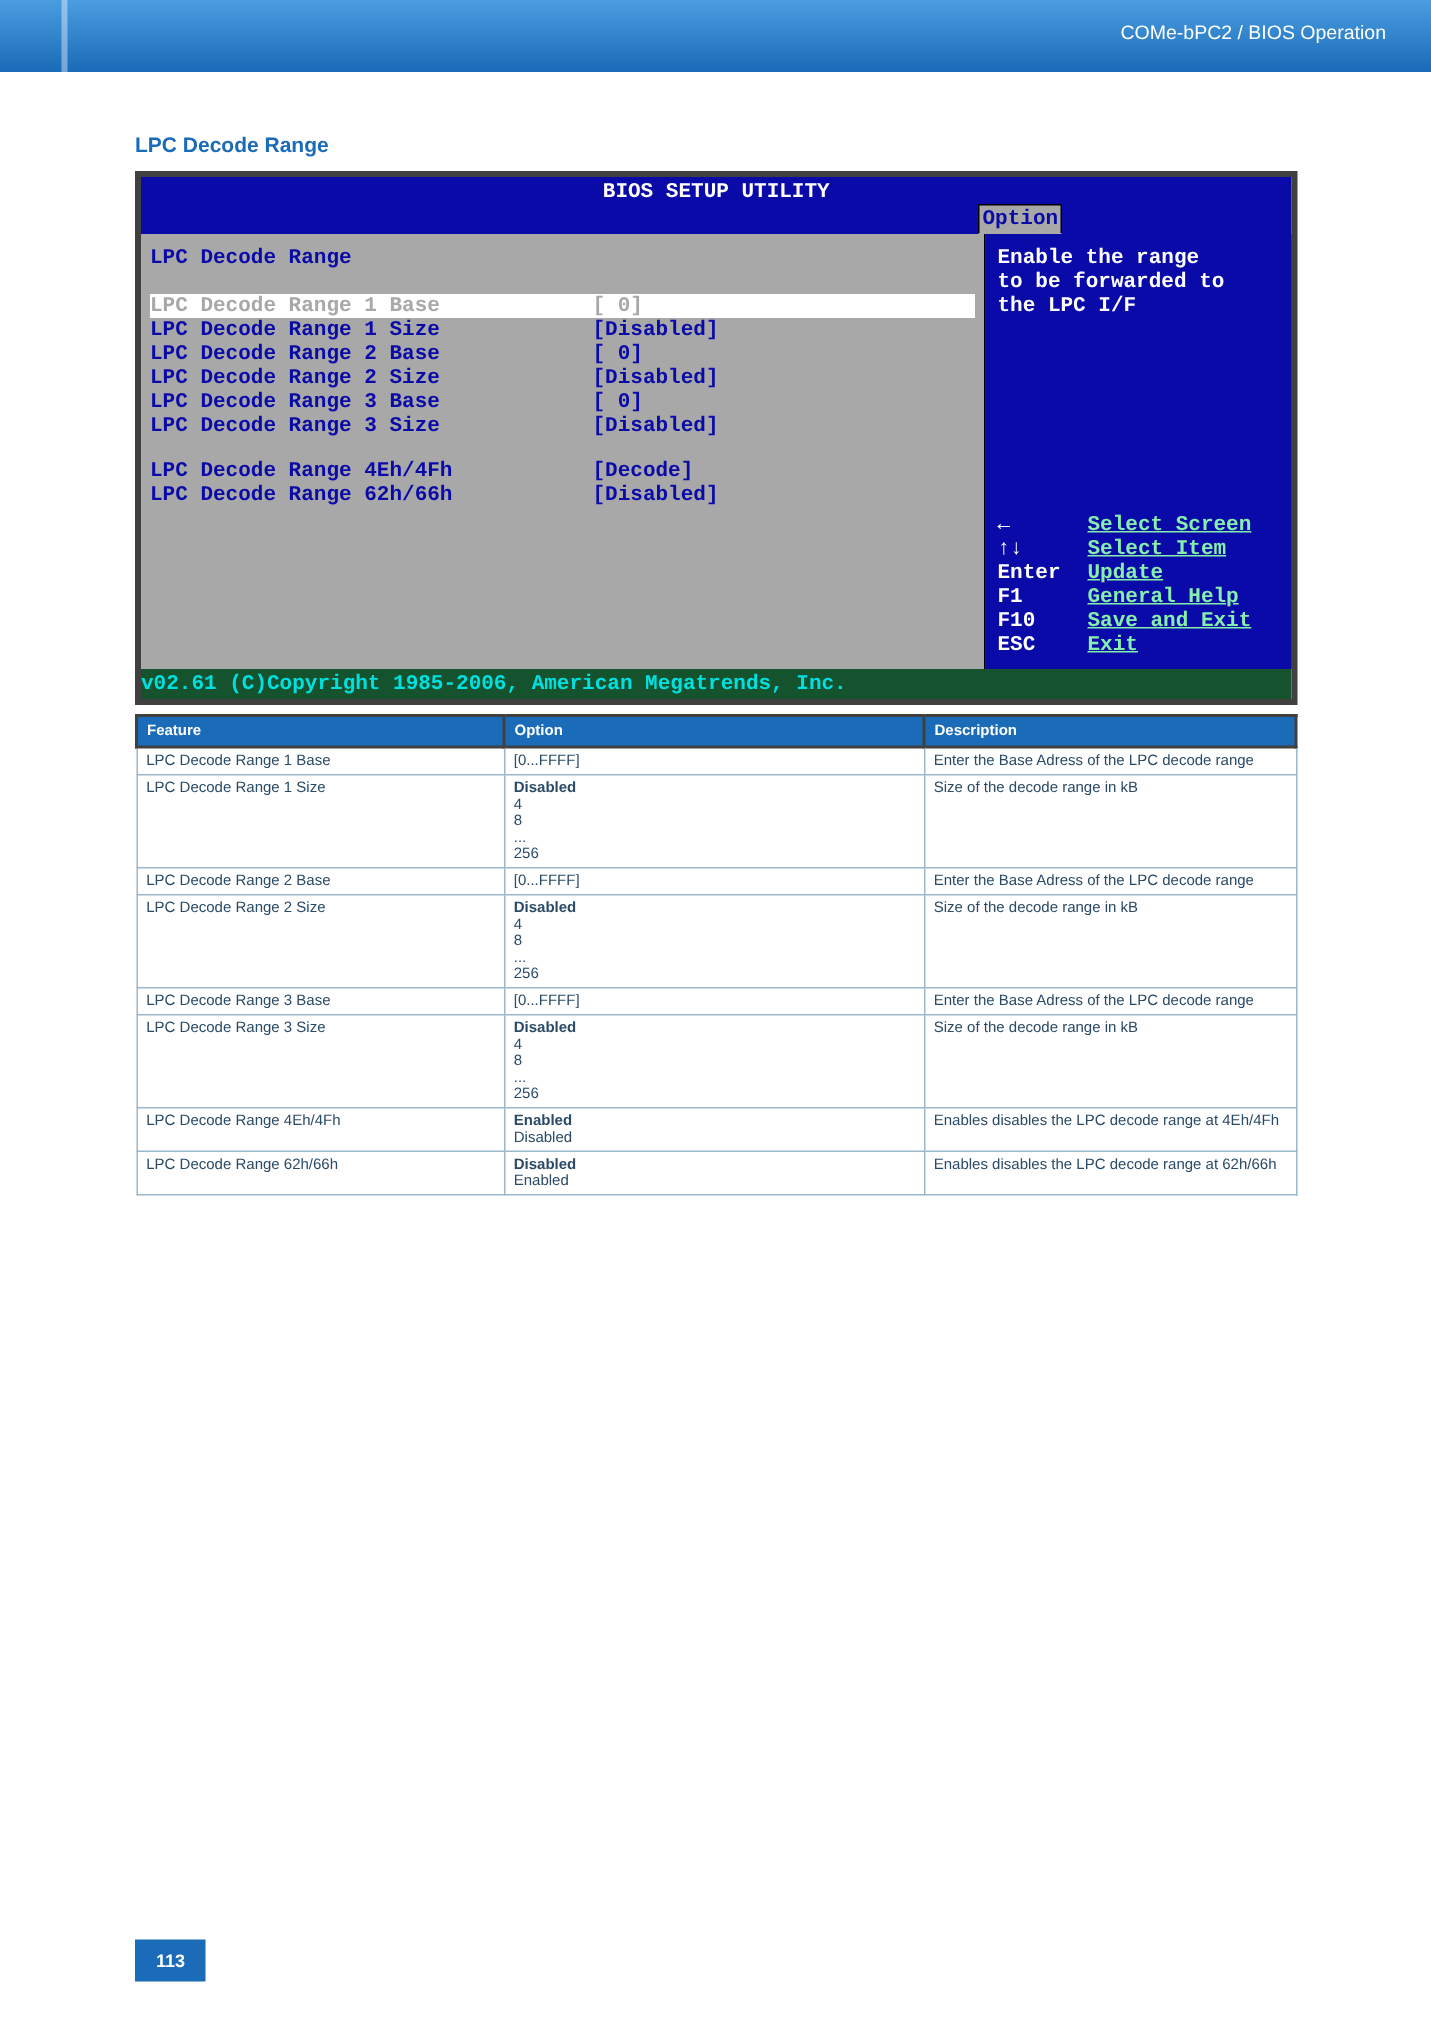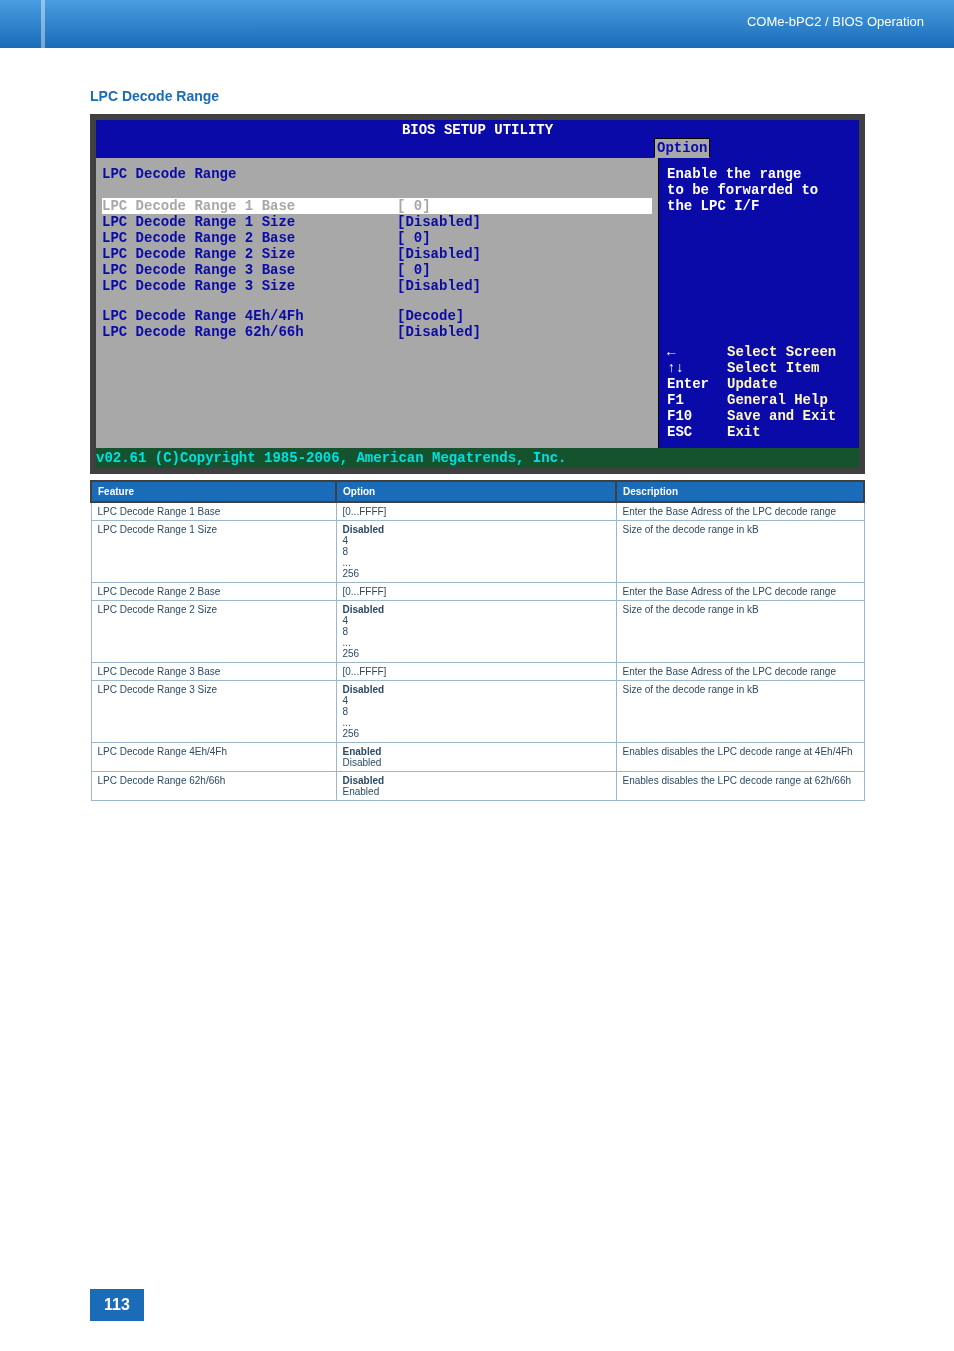--- a/index.html
+++ b/index.html
@@ -37,21 +37,21 @@
       padding: 40px 90px 0 90px;
     }
     .section-title {
       color: #1a6bb8;
       font-weight: bold;
       font-size: 14px;
       margin-bottom: 10px;
     }
     .bios-box {
       width: 775px;
-      border: 6px solid #404040;
+      border: 4px solid #404040;
       font-family: 'Courier New', monospace;
       font-weight: bold;
       font-size: 14px;
     }
     .bios-title-bar {
       background: #0a0aa8;
       color: #fff;
       text-align: center;
       padding: 2px 0;
       position: relative;
@@ -99,21 +99,21 @@
       flex: 1;
       background: #0a0aa8;
       color: #fff;
       padding: 8px 8px;
     }
     .bios-help-block {
       margin-top: 130px;
     }
     .bios-help-block .kl { display:flex; }
     .bios-help-block .k { width: 60px; color:#fff;}
-    .bios-help-block .l { color:#fef9c3;}
+    .bios-help-block .l { color:#86efac;text-decoration:underline;}
     .bios-right .hint { color: #fff; }
     .bios-footer {
       background: #14532d;
       color: #00e0e0;
       text-align: left;
       padding: 2px 0;
     }
     .doc-table {
       width: 775px;
       border-collapse: collapse;
@@ -137,21 +137,21 @@
     .doc-table td.opt { width: 280px; }
     .doc-table td.feat { width: 245px; }
     .bold { font-weight: bold; }
     .page-badge {
       position: absolute;
       left: 90px;
       bottom: 30px;
       background: #1a6bb8;
       color: #fff;
       padding: 7px 14px;
-      font-size: 16px;
+      font-size: 12px;
       font-weight: bold;
     }
   </style>
 </head>
 <body>
 
 <div class="header-bar">
   <div class="header-vert"></div>
   <div class="header-text">COMe-bPC2 / BIOS Operation</div>
 </div>

